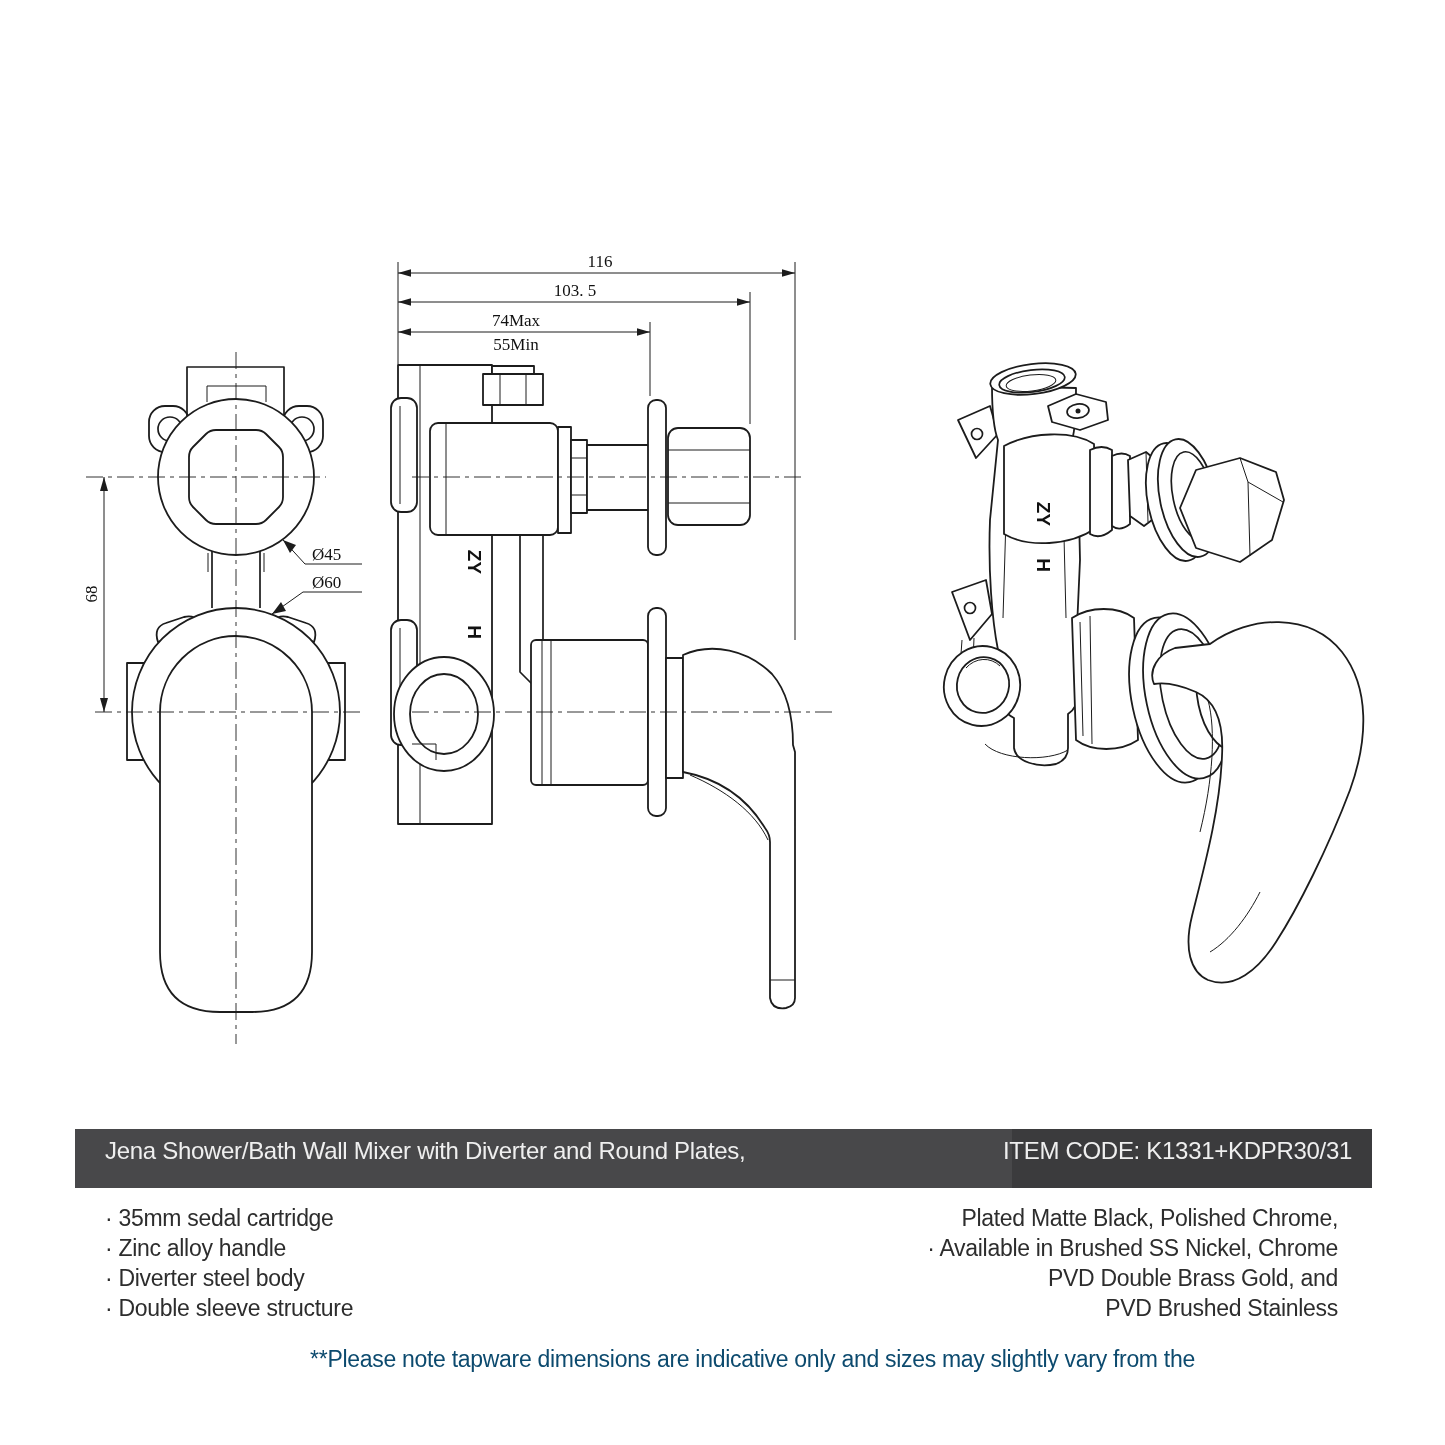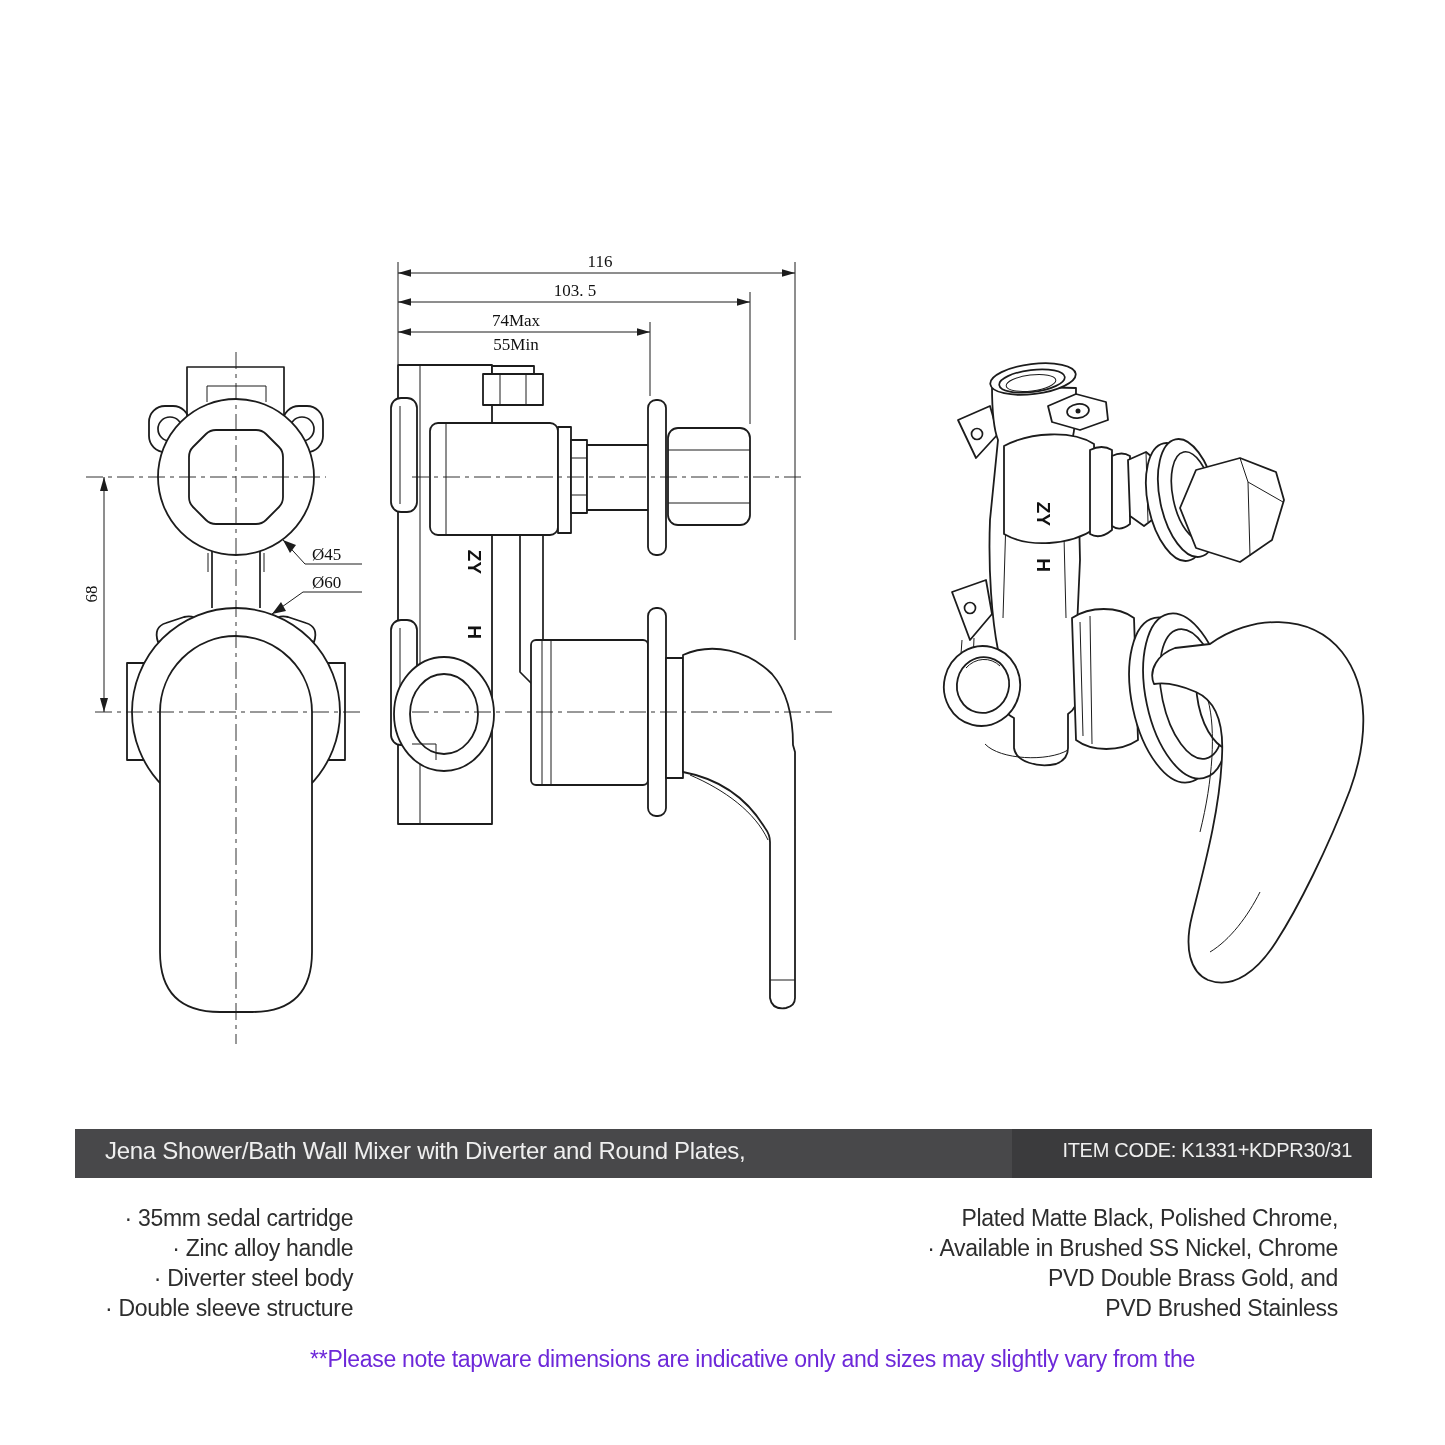--- a/index.html
+++ b/index.html
@@ -8,33 +8,33 @@
   .drawing{position:absolute;left:0;top:0;}
   
   .s  {fill:none;stroke:#1c1c1c;stroke-width:1.7;stroke-linejoin:round;}
   .sw {fill:#ffffff;stroke:#1c1c1c;stroke-width:1.8;stroke-linejoin:round;}
   .t  {fill:none;stroke:#1c1c1c;stroke-width:1;}
   .f  {fill:#1c1c1c;stroke:none;}
   .cl {fill:none;stroke:#1c1c1c;stroke-width:0.9;stroke-dasharray:17 5 4 5;}
   .dim{font-family:"Liberation Serif",serif;font-size:17px;fill:#111;}
   .mark{font-family:"Liberation Sans",sans-serif;font-weight:bold;font-size:19px;fill:#111;}
   
-  .header-bar{position:absolute;left:75px;top:1129px;width:1297px;height:49px;background:#48484a;}
+  .header-bar{position:absolute;left:75px;top:1129px;width:1297px;height:59px;background:#48484a;}
   .header-bar .bar-right{position:absolute;right:0;top:0;bottom:0;width:360px;background:#3b3b3d;}
   .bar-title{position:absolute;left:30px;top:0;height:43px;line-height:43px;color:#efefef;
              font-size:24px;letter-spacing:-0.3px;white-space:nowrap;}
   .bar-code{position:absolute;right:20px;top:0;height:43px;line-height:43px;color:#efefef;
-            font-size:20px;letter-spacing:-0.3px;white-space:nowrap;}
+            font-size:24px;letter-spacing:-0.3px;white-space:nowrap;}
   
   .features{position:absolute;left:105px;top:1203px;font-size:23px;line-height:30px;
-            color:#2d2d2d;letter-spacing:-0.3px;text-align:right;}
+            color:#2d2d2d;letter-spacing:-0.3px;}
   .finishes{position:absolute;right:107px;top:1203px;font-size:23px;line-height:30px;
             color:#2d2d2d;letter-spacing:-0.3px;text-align:right;}
   .note{position:absolute;left:60px;right:0;top:1344px;font-size:23px;line-height:30px;
-        color:#6d28d9;letter-spacing:-0.3px;text-align:center;}
+        color:#0c4a6e;letter-spacing:-0.3px;text-align:center;}
 </style>
 </head>
 <body>
 
 <div class="page">
 
   <svg class="drawing" width="1445" height="1120" viewBox="0 0 1445 1120">
 
     <g>
 

